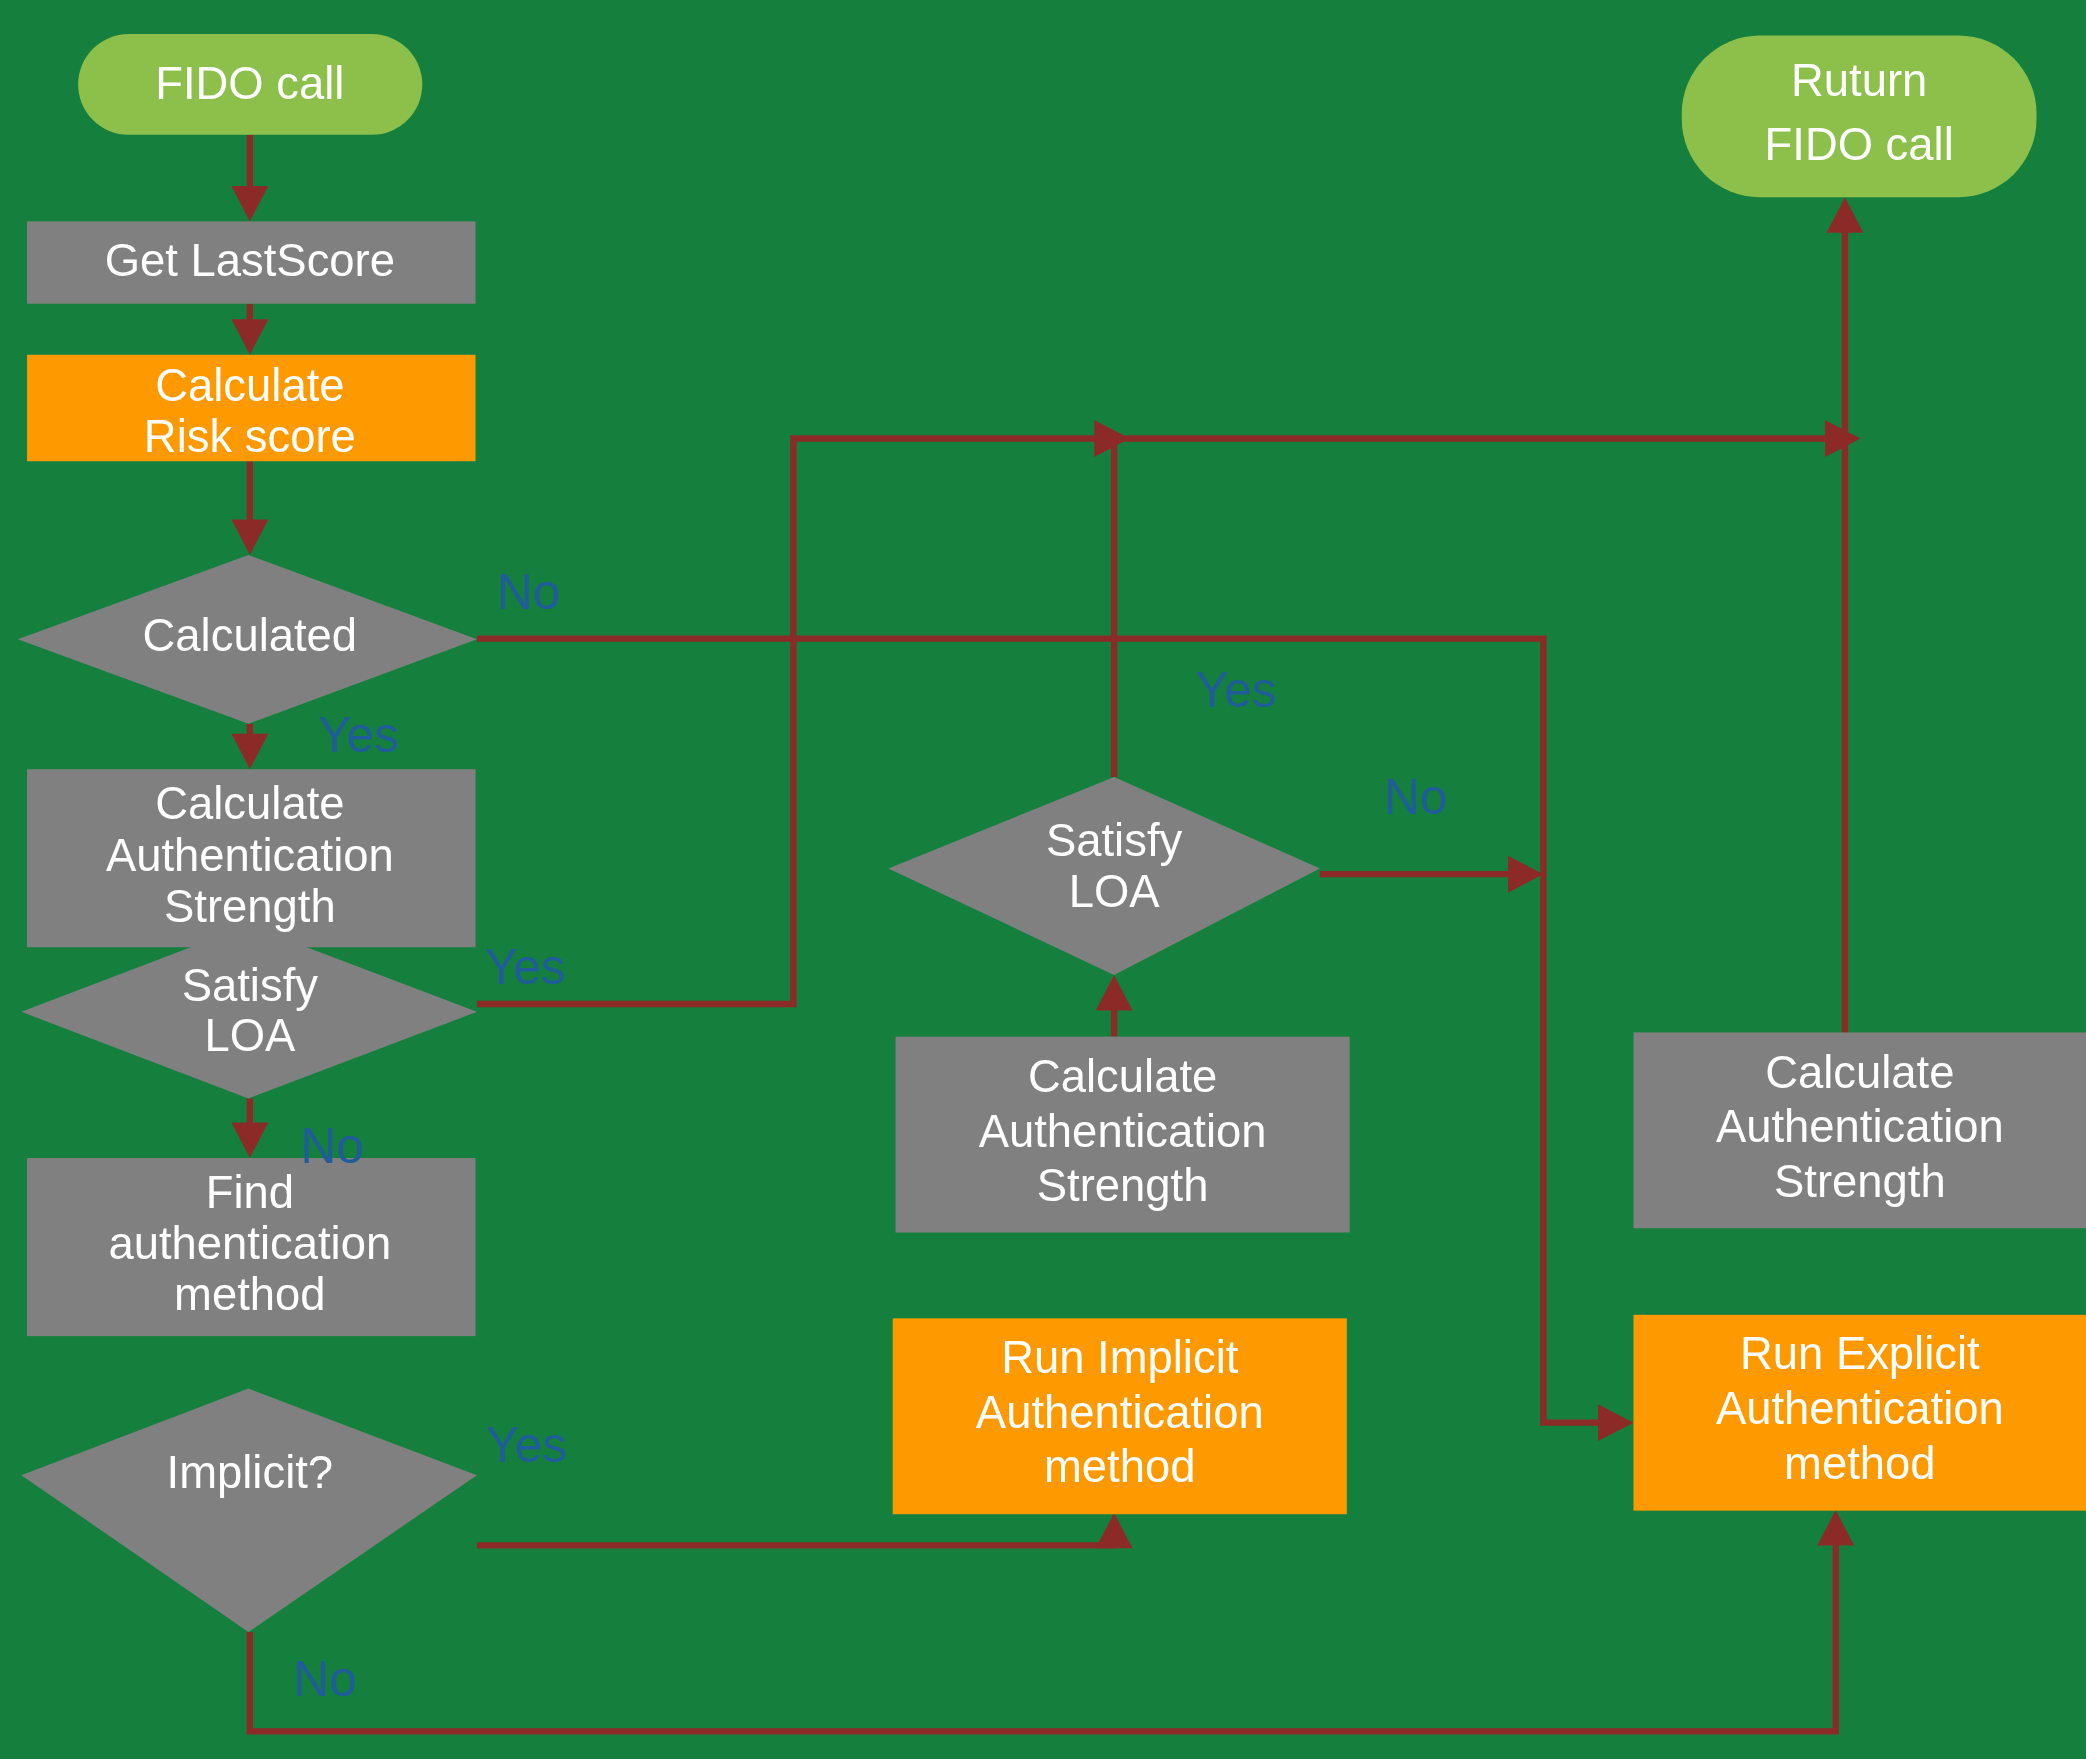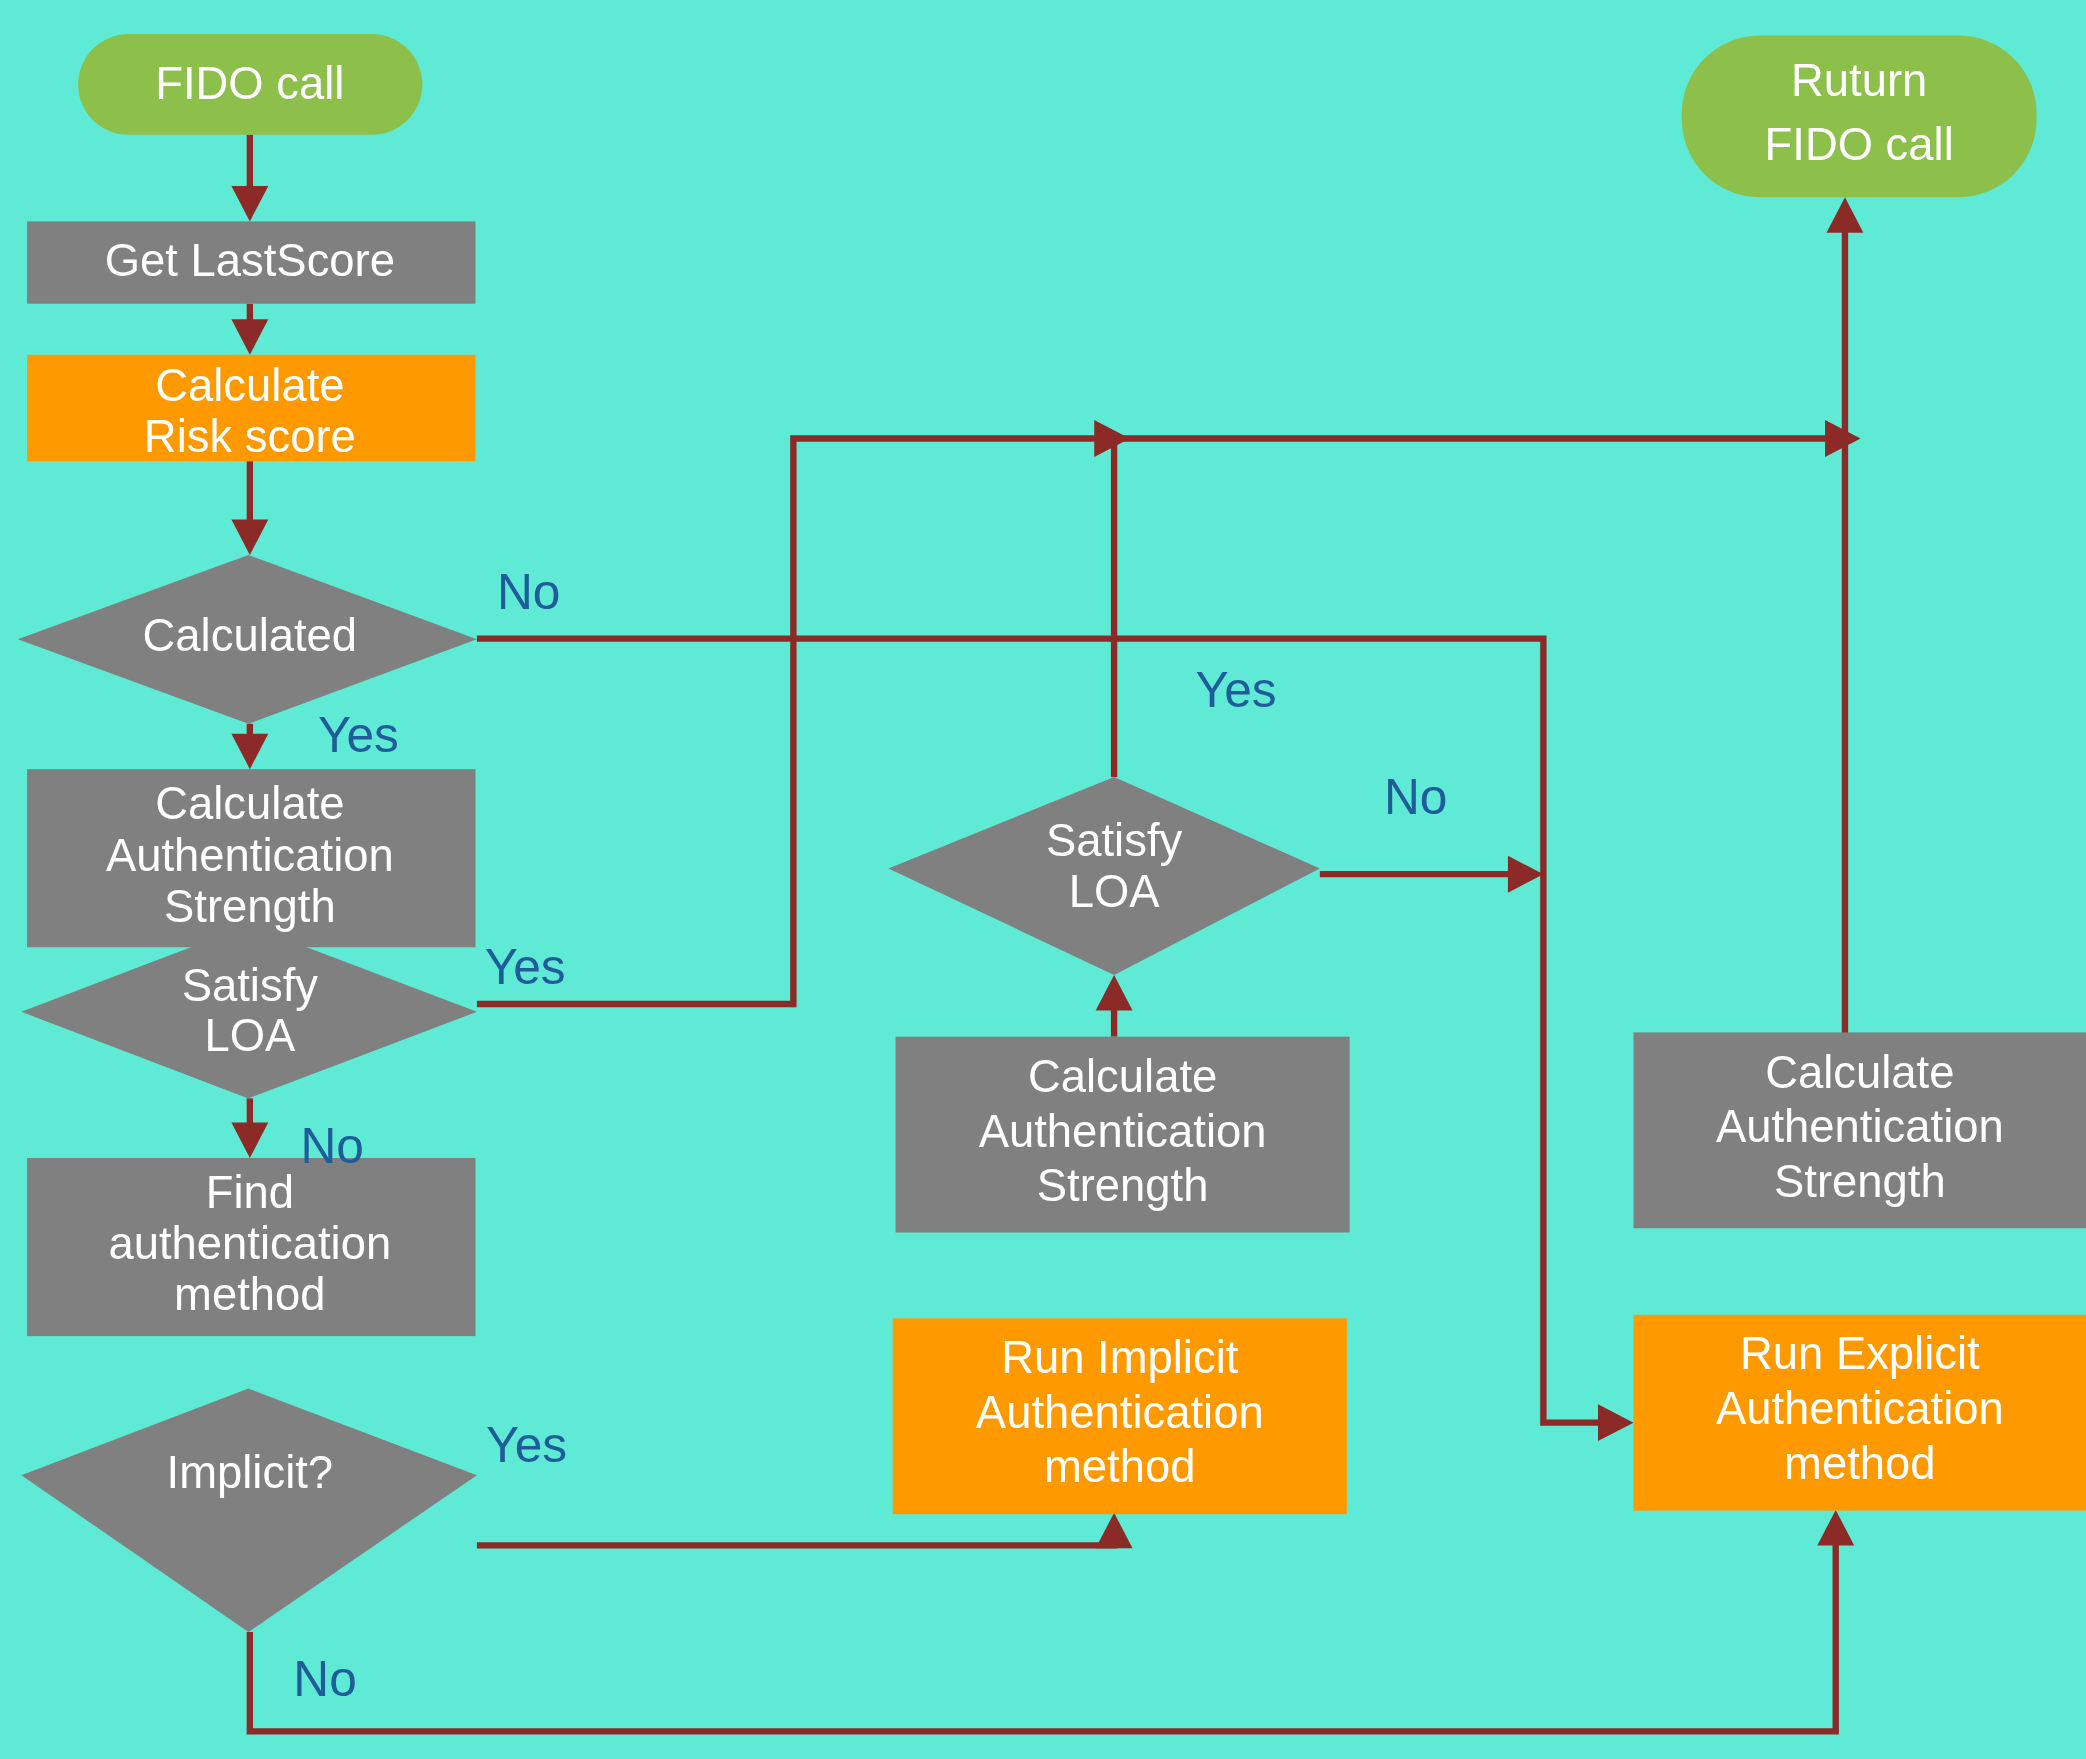--- a/index.html
+++ b/index.html
@@ -4,21 +4,21 @@
 <style>
   html, body {
     margin: 0;
     padding: 0;
     background: #ffffff;
   }
   #canvas {
     position: relative;
     width: 2087px;
     height: 1759px;
-    background: #5eead4;
+    background: #15803d;
     font-family: "Liberation Sans", sans-serif;
   }
   #flow-svg {
     position: absolute;
     top: 0;
     left: 0;
     width: 2087px;
     height: 1759px;
   }
   .node-label {

